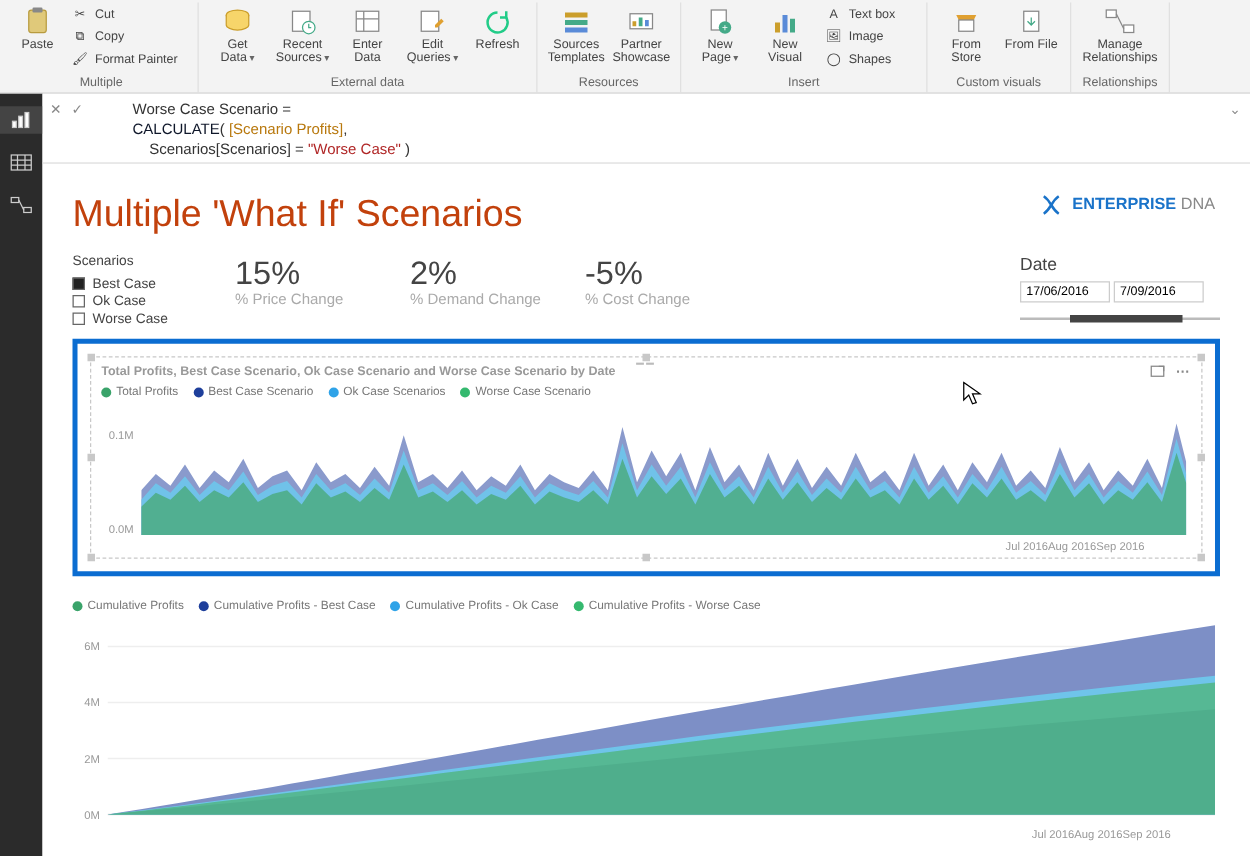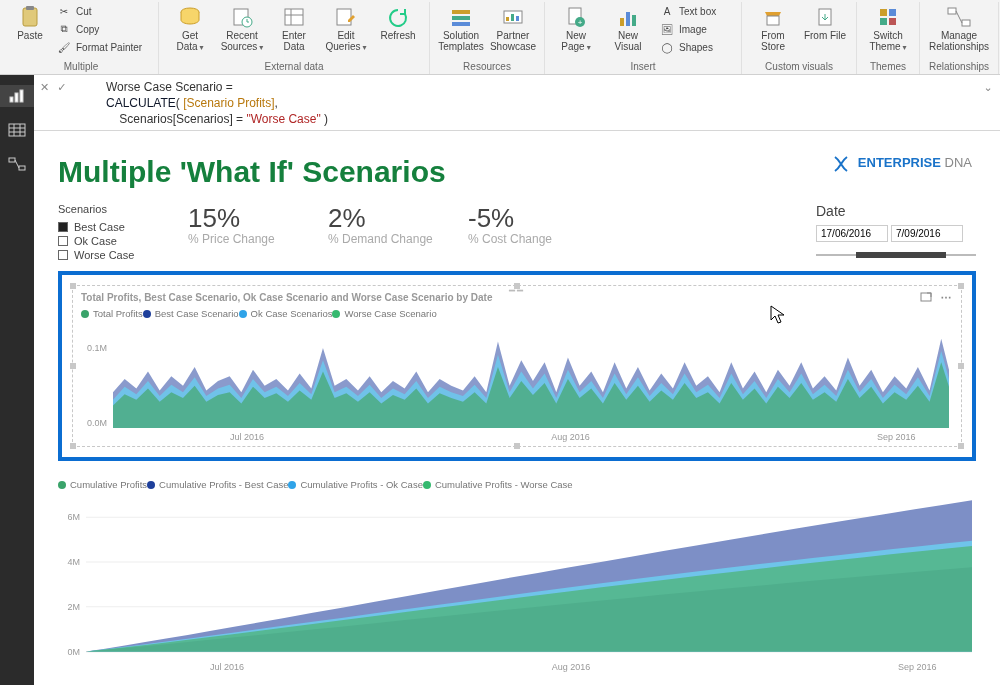--- a/index.html
+++ b/index.html
@@ -28,21 +28,21 @@
 .formula-controls { width: 64px; display: flex; align-items: flex-start; padding: 6px; gap: 8px; color: #888; }
 .formula-controls .x { cursor: pointer; }
 .formula-text { flex: 1; padding: 4px 8px; font-family: Consolas, monospace; font-size: 12px; color: #333; line-height: 1.35; white-space: pre; overflow: hidden; }
 .formula-text .kw { color: #0f172a; }
 .formula-text .col { color: #b8780d; }
 .formula-text .str { color: #b02626; }
 .formula-chevron { width: 24px; display: flex; align-items: flex-start; justify-content: center; padding-top: 6px; color: #888; cursor: pointer; }
 
 
 .canvas { position: absolute; left: 34px; top: 131px; right: 0; bottom: 0; background: #fff; padding: 24px 24px 10px 24px; overflow: hidden; }
-.title { font-size: 30px; font-weight: bold; color: #15803d; margin-bottom: 14px; }
+.title { font-size: 30px; font-weight: normal; color: #c2410c; margin-bottom: 14px; }
 .brand { position: absolute; right: 28px; top: 24px; font-size: 13px; font-weight: bold; color: #1a73c9; }
 .brand svg { vertical-align: middle; margin-right: 4px; }
 .brand .dna { color: #888; font-weight: normal; }
 
 .row-top { display: flex; align-items: flex-start; }
 .slicer { width: 130px; }
 .slicer-title { font-size: 11px; color: #444; margin-bottom: 6px; }
 .slicer-item { display: flex; align-items: center; font-size: 11px; margin-bottom: 2px; }
 .slicer-item .cbx { width: 10px; height: 10px; border: 1px solid #666; margin-right: 6px; display:inline-block; }
 .slicer-item .cbx.filled { background: #222; }
@@ -59,27 +59,27 @@
 .date-slider .track { position:absolute; left:0; right:0; top:6px; height:2px; background:#bbb; }
 .date-slider .bar { position:absolute; left:40px; right:30px; top:4px; height:6px; background:#444; }
 
 
 .chart1-wrap { position: relative; margin-top: 8px; border: 4px solid #0b6dd1; background: #fff; height: 190px; }
 .chart1-inner { position: absolute; inset: 10px; border: 1px dashed #c8c8c8; }
 .resize-handle { position:absolute; width:6px; height:6px; background:#c8c8c8; }
 .vis-header { display: flex; padding: 4px 8px 0 8px; align-items:center;font-weight:bold; }
 .vis-title { font-size: 10px; color: #999; flex:1; white-space:nowrap; overflow:hidden; }
 .vis-hdr-icon { width:14px; height:14px; margin-left:6px; cursor:pointer; display:flex; align-items:center; justify-content:center; color:#888; }
-.legend { display:flex; padding: 4px 8px; font-size: 9.5px; color:#777; align-items:center; flex-wrap: wrap; }
+.legend { display:flex; gap:12px; padding: 4px 8px; font-size: 9.5px; color:#777; align-items:center; flex-wrap: wrap; }
 .legend span { display:flex; align-items:center; }
 .legend i { width:8px; height:8px; border-radius:50%; margin-right:4px; display:inline-block; }
 .chart-body { position:absolute; left:8px; right:8px; top:48px; bottom:18px; }
 .y-axis-labels { position:absolute; left:0; top:0; bottom:0; width:30px; font-size:9px; color:#999; }
 .y-axis-labels div { position:absolute; right:4px; transform: translateY(-50%); }
-.x-axis { position:absolute; left:32px; right:4px; bottom:-14px; display:flex; justify-content:space-between; font-size:9px; color:#999;gap:20px; }
+.x-axis { position:absolute; left:32px; right:4px; bottom:-14px; display:flex; justify-content:flex-end; font-size:9px; color:#999; }
 svg.plot { position:absolute; left:32px; right:4px; top:0; bottom:0; width:calc(100% - 36px); height:100%; }
 
 .cursor-icon { position:absolute; left:708px; top:30px; pointer-events:none; }
 
 
 .chart2-wrap { margin-top: 14px; }
 .chart2-body { position: relative; height: 160px; margin-top: 4px; }
 
 </style>
 </head>
@@ -172,21 +172,21 @@
   <div class="ribbon-group">
     <div class="ribbon-row">
       <div class="rb-big">
           <div class="icon">
             <svg width="24" height="22">
               <rect x="3" y="4" width="18" height="4" fill="#cb9e2b"></rect>
               <rect x="3" y="10" width="18" height="4" fill="#4a8"></rect>
               <rect x="3" y="16" width="18" height="4" fill="#5a8bd8"></rect>
             </svg>
           </div>
-          <span>Solution Templates</span>
+          <span>Sources Templates</span>
         </div>
       <div class="rb-big">
           <div class="icon">
             <svg width="24" height="22">
               <rect x="3" y="5" width="18" height="12" fill="#fff" stroke="#888"></rect>
               <rect x="5" y="11" width="3" height="4" fill="#cb9e2b"></rect>
               <rect x="10" y="8" width="3" height="7" fill="#4a8"></rect>
               <rect x="15" y="10" width="3" height="5" fill="#5a8bd8"></rect>
             </svg>
           </div>
@@ -254,36 +254,20 @@
               <rect x="5" y="3" width="12" height="16" fill="#fff" stroke="#888"></rect>
               <path d="M11 8v6m-3-3l3 3 3-3" stroke="#4a8" fill="none"></path>
             </svg>
           </div>
           <span>From File</span>
         </div>
     </div>
     <div class="ribbon-label">Custom visuals</div>
   </div>
 
-  <div class="ribbon-group">
-    <div class="ribbon-row">
-      <div class="rb-big">
-          <div class="icon">
-            <svg width="22" height="22">
-              <rect x="3" y="3" width="7" height="7" fill="#cb9e2b"></rect>
-              <rect x="12" y="3" width="7" height="7" fill="#5a8bd8"></rect>
-              <rect x="3" y="12" width="7" height="7" fill="#4a8"></rect>
-              <rect x="12" y="12" width="7" height="7" fill="#b55"></rect>
-            </svg>
-          </div>
-          <span class="caret">Switch Theme</span>
-        </div>
-    </div>
-    <div class="ribbon-label">Themes</div>
-  </div>
 
   <div class="ribbon-group">
     <div class="ribbon-row">
       <div class="rb-big" style="width:66px">
           <div class="icon">
             <svg width="26" height="22">
               <rect x="2" y="2" width="8" height="6" fill="#fff" stroke="#888"></rect>
               <rect x="16" y="14" width="8" height="6" fill="#fff" stroke="#888"></rect>
               <line x1="10" y1="5" x2="16" y2="17" stroke="#888"></line>
             </svg>

